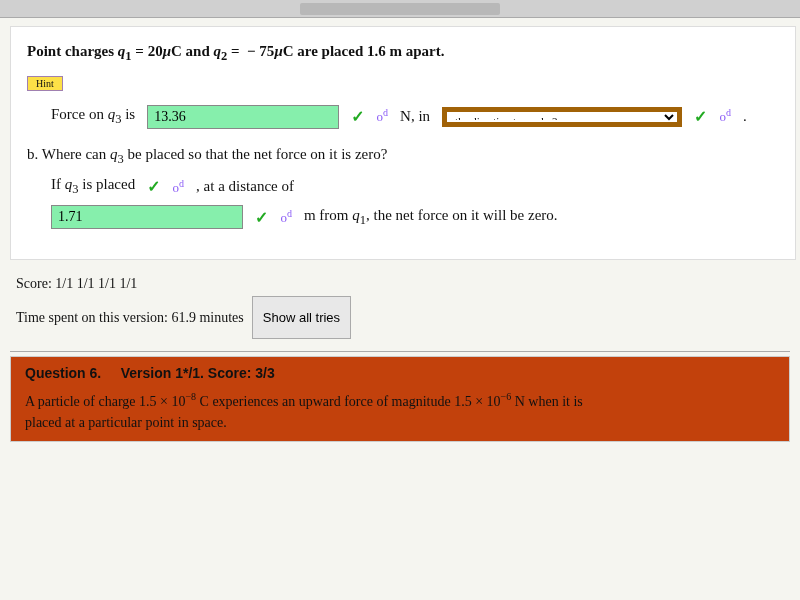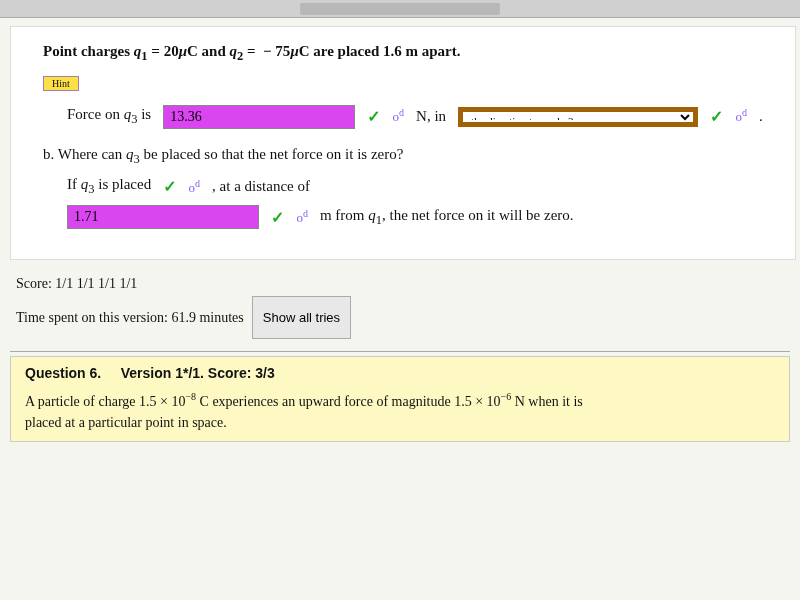--- a/index.html
+++ b/index.html
@@ -34,21 +34,21 @@
     .content-area {
       background: #f5f5f0;
       flex: 1;
       display: flex;
       flex-direction: column;
     }
 
     .question-block {
       background: #fff;
       margin: 8px 4px 4px 10px;
-      padding: 14px 16px 16px 32px;
+      padding: 14px 16px 16px 16px;
       border: 1px solid #ddd;
       flex-shrink: 0;
     }
 
     .problem-statement {
       font-size: 15px;
       font-weight: bold;
       margin-bottom: 8px;
       line-height: 1.4;
     }
@@ -80,21 +80,21 @@
       gap: 12px;
       flex-wrap: wrap;
       margin-left: 24px;
     }
 
     .answer-input {
       border: 1px solid #888;
       padding: 2px 6px;
       font-size: 14px;
       font-family: 'Times New Roman', serif;
-      background: #d946ef;
+      background: #86efac;
       height: 24px;
       min-width: 70px;
     }
 
     .answer-input-wide {
       min-width: 240px;
     }
 
     .check-icon {
       color: #22aa22;
@@ -140,21 +140,21 @@
       margin-left: 8px;
     }
 
     .divider {
       border: none;
       border-top: 1px solid #aaa;
       margin: 4px 10px;
     }
 
     .question6-bar {
-      background: #fef9c3;
+      background: #c2410c;
       border: 1px solid #ccc;
       margin: 0 10px 6px 10px;
       padding: 8px 14px;
       flex-shrink: 0;
     }
 
     .question6-header {
       font-size: 14px;
       font-weight: bold;
       margin-bottom: 8px;

